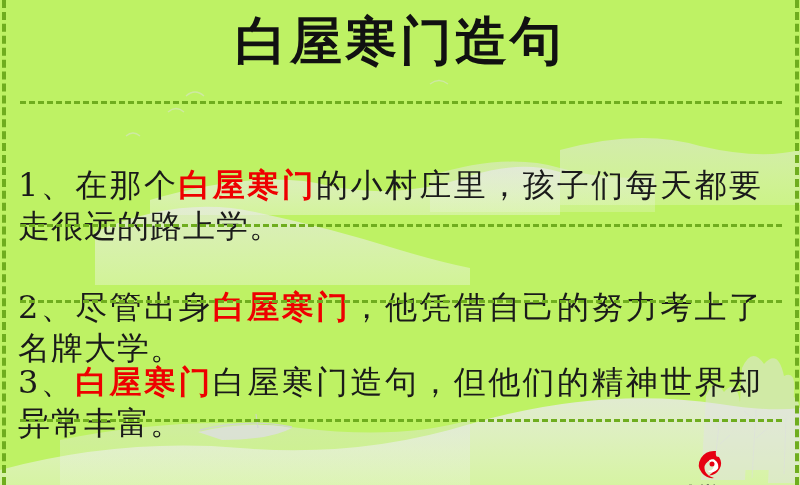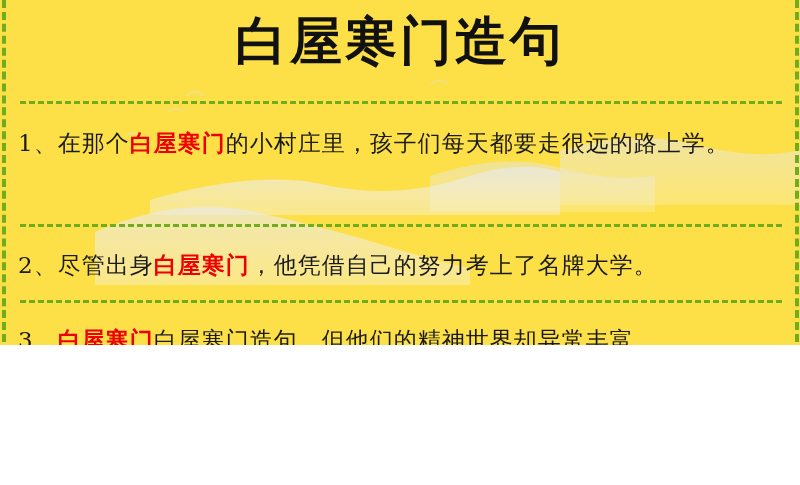--- a/index.html
+++ b/index.html
@@ -7,22 +7,22 @@
     padding: 0;
     background: #ffffff;
   }
   body {
     font-family: "DejaVu Serif", "Liberation Serif", serif;
   }
 
   .page {
     position: relative;
     width: 800px;
-    height: 345px;
-    background: #fde047;
+    height: 485px;
+    background: #bef264;
     overflow: hidden;
     box-sizing: border-box;
   }
 
   
   .watermark {
     position: absolute;
     inset: 0;
     pointer-events: none;
     z-index: 0;
@@ -70,26 +70,27 @@
     white-space: nowrap;
   }
 
   
   .sentences { position: absolute; left: 0; top: 0; width: 800px; z-index: 2; }
 
   .sentence {
     position: absolute;
     left: 18px;
     width: 744px;
-    font-size: 23px;
+    font-size: 32px;
     line-height: 41px;
     color: #1a1a1a;
     letter-spacing: 1px;
     text-align: justify;
     font-family: "DejaVu Serif", "Liberation Serif", serif;
+    margin-top: 43px;
   }
   .sentence .num { }
   .sentence .kw {
     color: #ee0000;
     font-weight: 700;
   }
 
   
   .logo {
     position: absolute;

